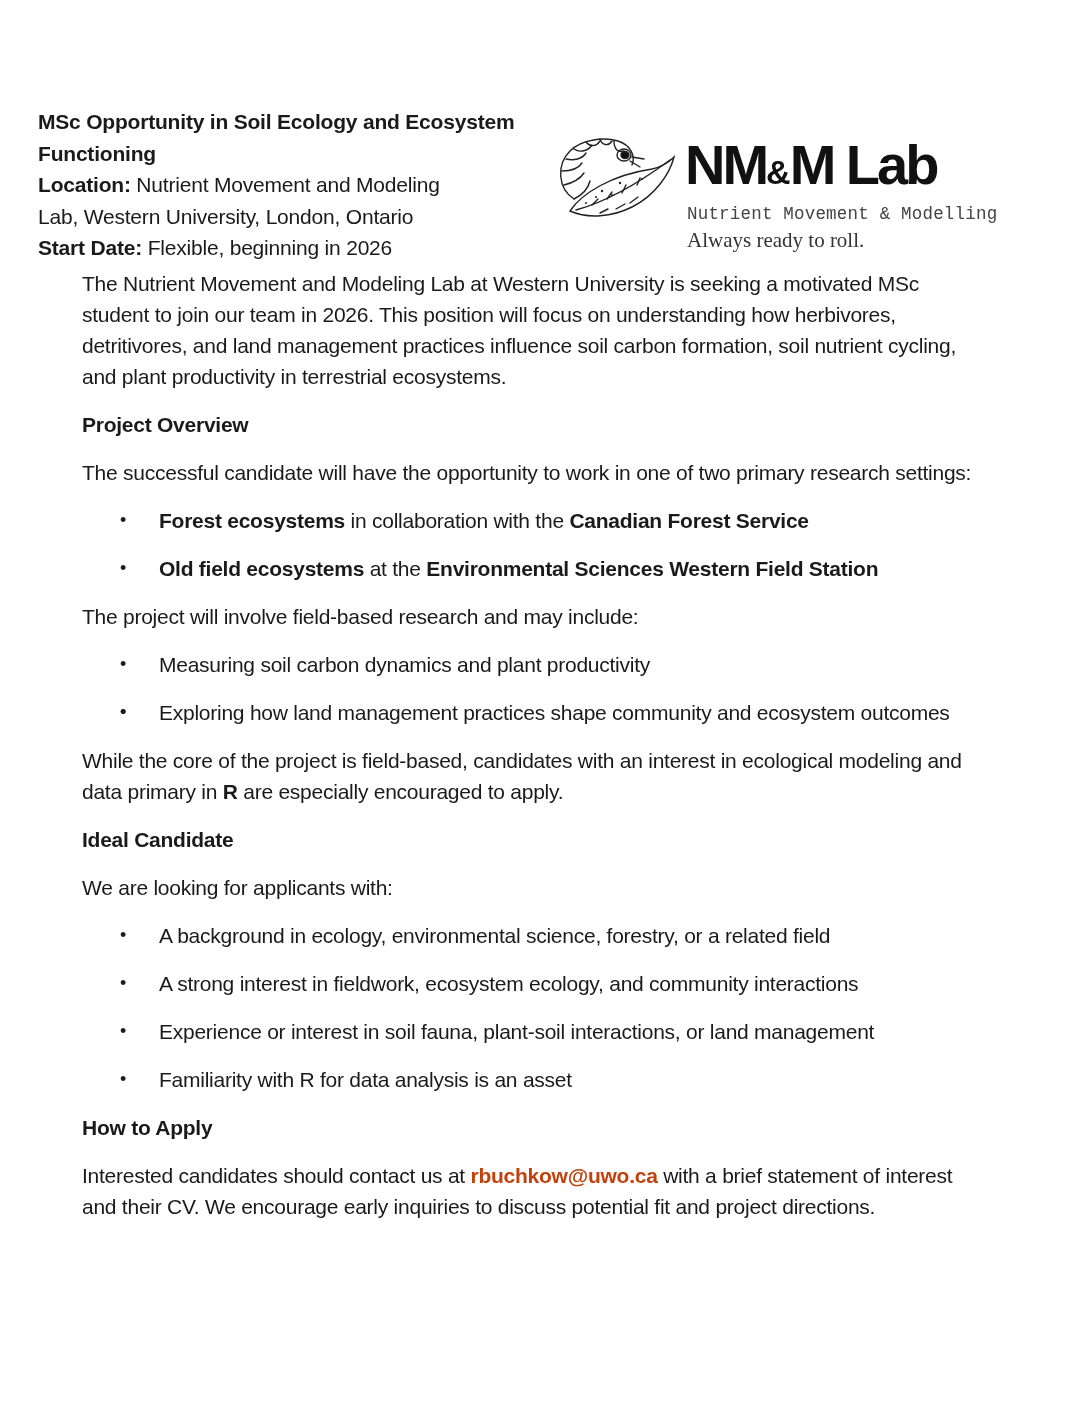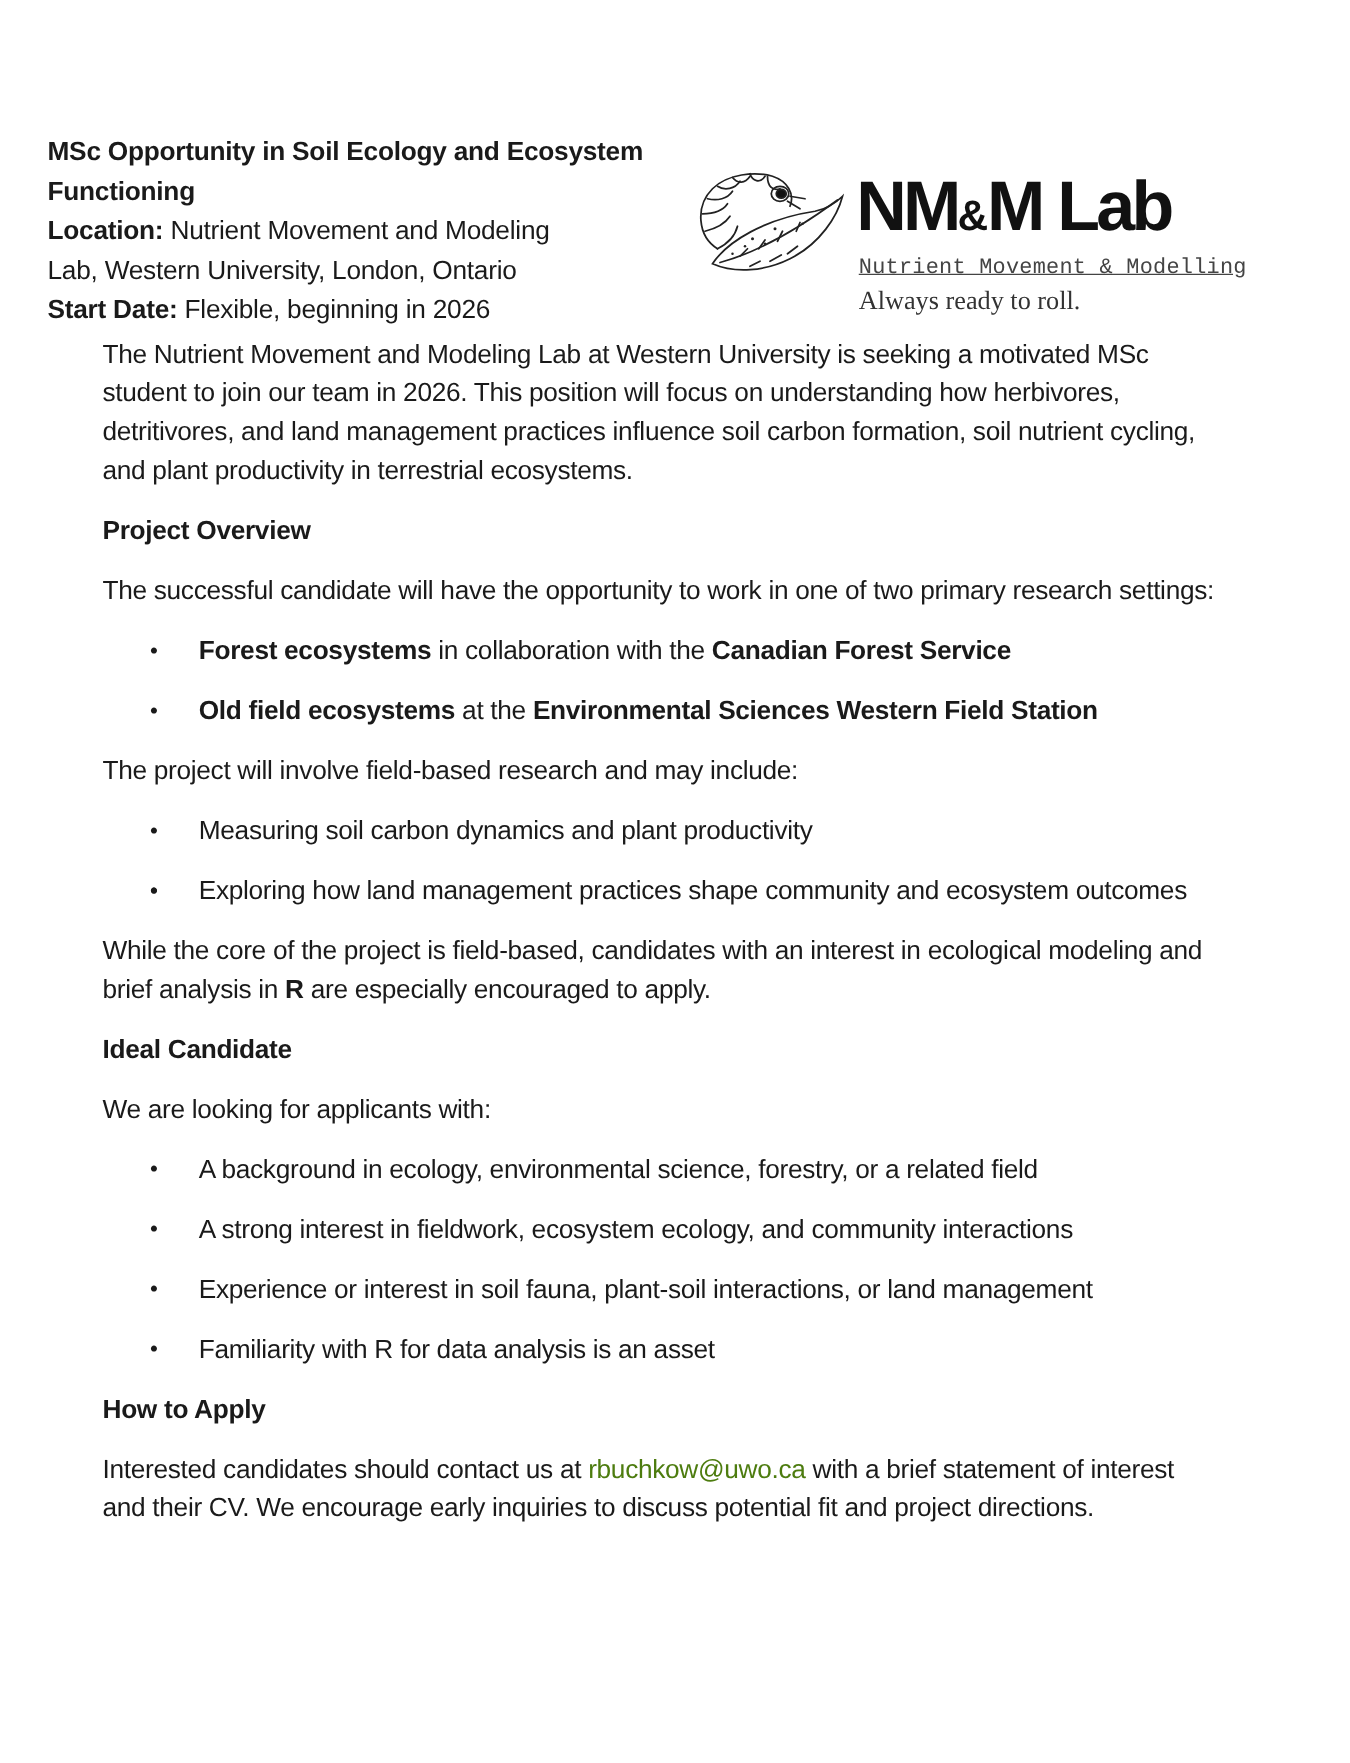--- a/index.html
+++ b/index.html
@@ -13,36 +13,36 @@
 
   .logo { position: absolute; left: 552px; top: 133px; width: 470px; height: 125px; }
   .logo .bug { position: absolute; left: 0; top: 0; width: 125px; height: 92px; }
   .logo .wordmark {
     position: absolute; left: 133px; top: 0px; font-family: "Liberation Sans", sans-serif;
     font-weight: bold; font-size: 56px; line-height: 64px; letter-spacing: -3px; color: #111; text-align: right;
   }
   .logo .wordmark .amp { font-size: 34px; letter-spacing: -1px; }
   .logo .sub {
     position: absolute; left: 135px; top: 71px; font-family: "Liberation Mono", monospace;
-    font-size: 17.5px; color: #444; white-space: nowrap; letter-spacing: 0.2px; text-decoration: underline;
+    font-size: 17.5px; color: #444; white-space: nowrap; letter-spacing: 0.2px;
   }
   .logo .tag {
     position: absolute; left: 135px; top: 95px; font-family: "Liberation Serif", serif;
     font-size: 21px; color: #333; white-space: nowrap;
   }
 
   .body { position: absolute; left: 38px; top: 268px; width: 1005px; margin-left: 44px; }
   p, .h { margin: 0; font-size: 21px; letter-spacing: -0.25px; }
   p { line-height: 31px; }
   .h { font-weight: bold; line-height: 31px; }
   .sp-s { height: 17px; }
   ul { list-style: none; margin: 0; padding: 0; }
   li { position: relative; font-size: 21px; line-height: 31px; padding-left: 77px; margin-bottom: 17px; letter-spacing: -0.25px; white-space: nowrap; }
   li .bullet { position: absolute; left: 38px; top: 0; font-size: 18px; }
-  a.email { color: #4d7c0f; text-decoration: none; font-weight: normal; }
+  a.email { color: #c2410c; text-decoration: none; font-weight: bold; }
 </style>
 </head>
 <body>
 
 <div class="header">
   <div class="line b">MSc Opportunity in Soil Ecology and Ecosystem</div>
   <div class="line b">Functioning</div>
   <div class="line"><span class="b">Location:</span><span> Nutrient Movement and Modeling</span></div>
   <div class="line">Lab, Western University, London, Ontario</div>
   <div class="line"><span class="b">Start Date:</span><span> Flexible, beginning in 2026</span></div>
@@ -105,21 +105,21 @@
   <p>The project will involve field-based research and may include:</p>
   <div class="sp-s"></div>
   <ul>
     <li><span class="bullet">•</span><span>Measuring soil carbon dynamics and plant productivity</span></li>
     <li><span class="bullet">•</span></li>
     <li><span class="bullet">•</span><span>Exploring how land management practices shape community and ecosystem outcomes</span></li>
   </ul>
 
   <p>
     <span>While the core of the project is field-based, candidates with an interest in ecological modeling and</span><br>
-    <span>brief analysis in </span><span class="b">R</span><span> are especially encouraged to apply.</span>
+    <span>data primary in </span><span class="b">R</span><span> are especially encouraged to apply.</span>
   </p>
   <div class="sp-s"></div>
 
   <div class="h">Ideal Candidate</div>
   <div class="sp-s"></div>
   <p>We are looking for applicants with:</p>
   <div class="sp-s"></div>
   <ul>
     <li><span class="bullet">•</span><span>A background in ecology, environmental science, forestry, or a related field</span></li>
     <li><span class="bullet">•</span><span>A strong interest in fieldwork, ecosystem ecology, and community interactions</span></li>

